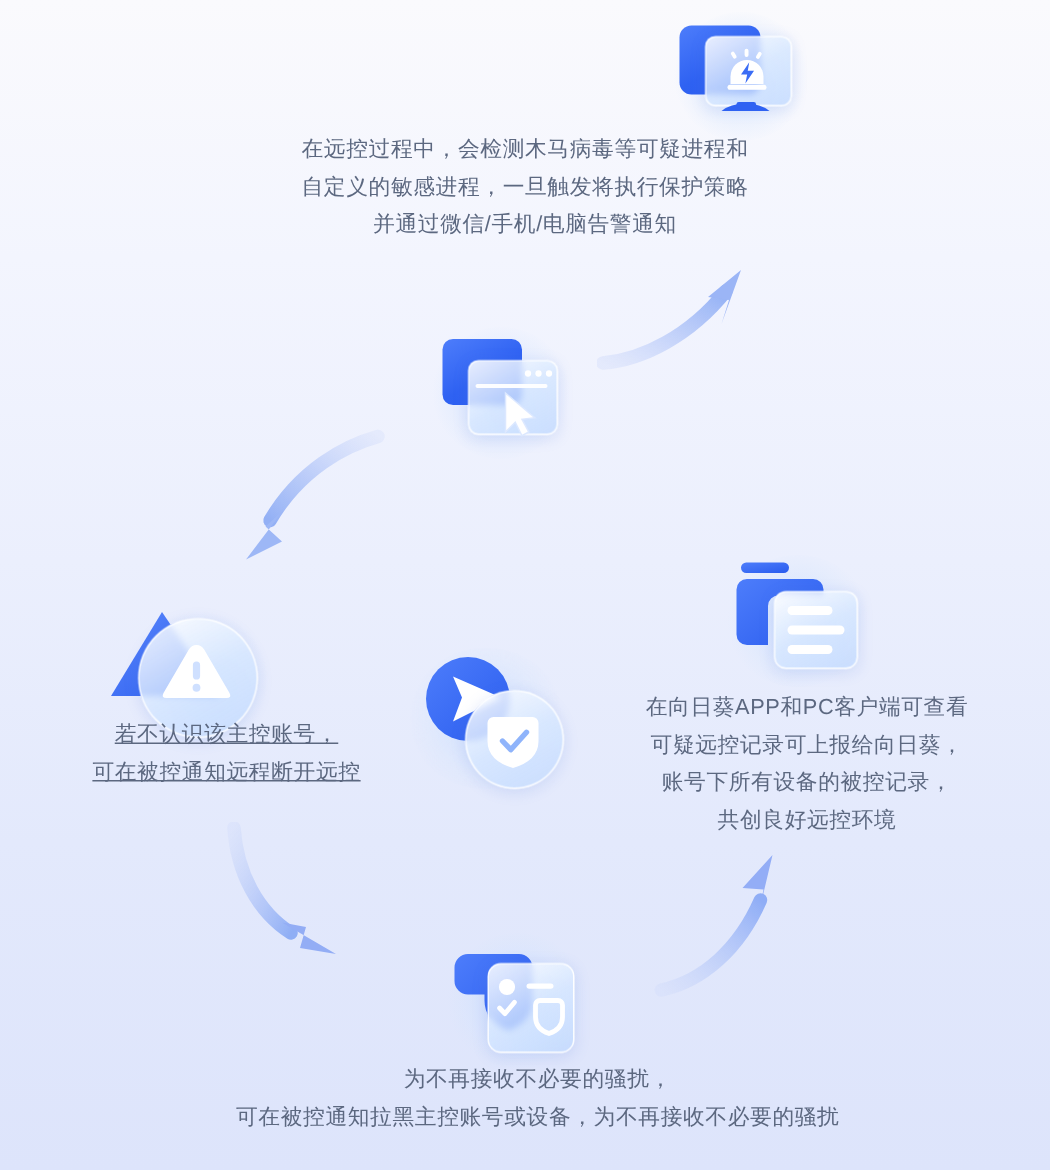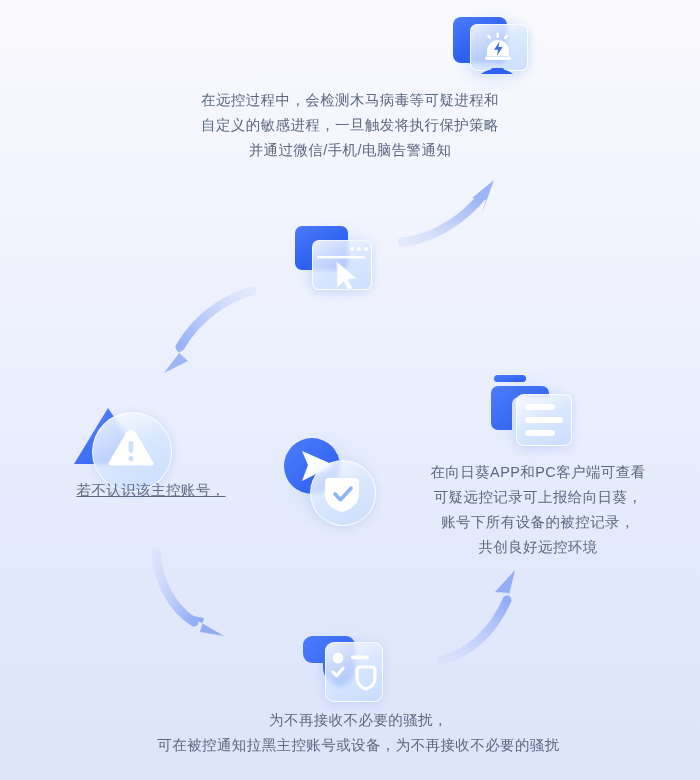--- a/index.html
+++ b/index.html
@@ -128,20 +128,21 @@
     <svg width="110" height="96" style="position:absolute;left:0;top:0;">
       <path d="M59 30 q3.4 0 5.2 3.2 L 81 62 q1.8 3.4 -2 3.4 H 39 q-3.8 0 -2 -3.4 L 53.8 33.2 Q 55.6 30 59 30 Z" fill="#ffffff"></path>
       <rect x="56.6" y="41" width="4.8" height="12" rx="2.4" fill="#2f62f2" opacity=".0"></rect>
       <rect x="56.6" y="41" width="4.8" height="12" rx="2.4" fill="#cfe0ff"></rect>
       <circle cx="59" cy="58.5" r="2.6" fill="#cfe0ff"></circle>
     </svg>
   </div>
 
   <div class="txt" style="left:16px;top:478px;width:270px;text-decoration:underline;">
     <div>若不认识该主控账号，</div>
+    <div>可在被控通知远程断开远控</div>
   </div>
 
   <svg class="arrow" style="left:128px;top:548px;width:130px;height:115px;" width="130" height="115" viewBox="0 0 130 115">
     <defs>
       <linearGradient id="ag3" x1="0" y1="0" x2="1" y2="1">
         <stop offset="0%" stop-color="#ccd8fa" stop-opacity=".3"></stop>
         <stop offset="55%" stop-color="#b4c7f8" stop-opacity=".85"></stop>
         <stop offset="100%" stop-color="#8faef5"></stop>
       </linearGradient>
     </defs>

